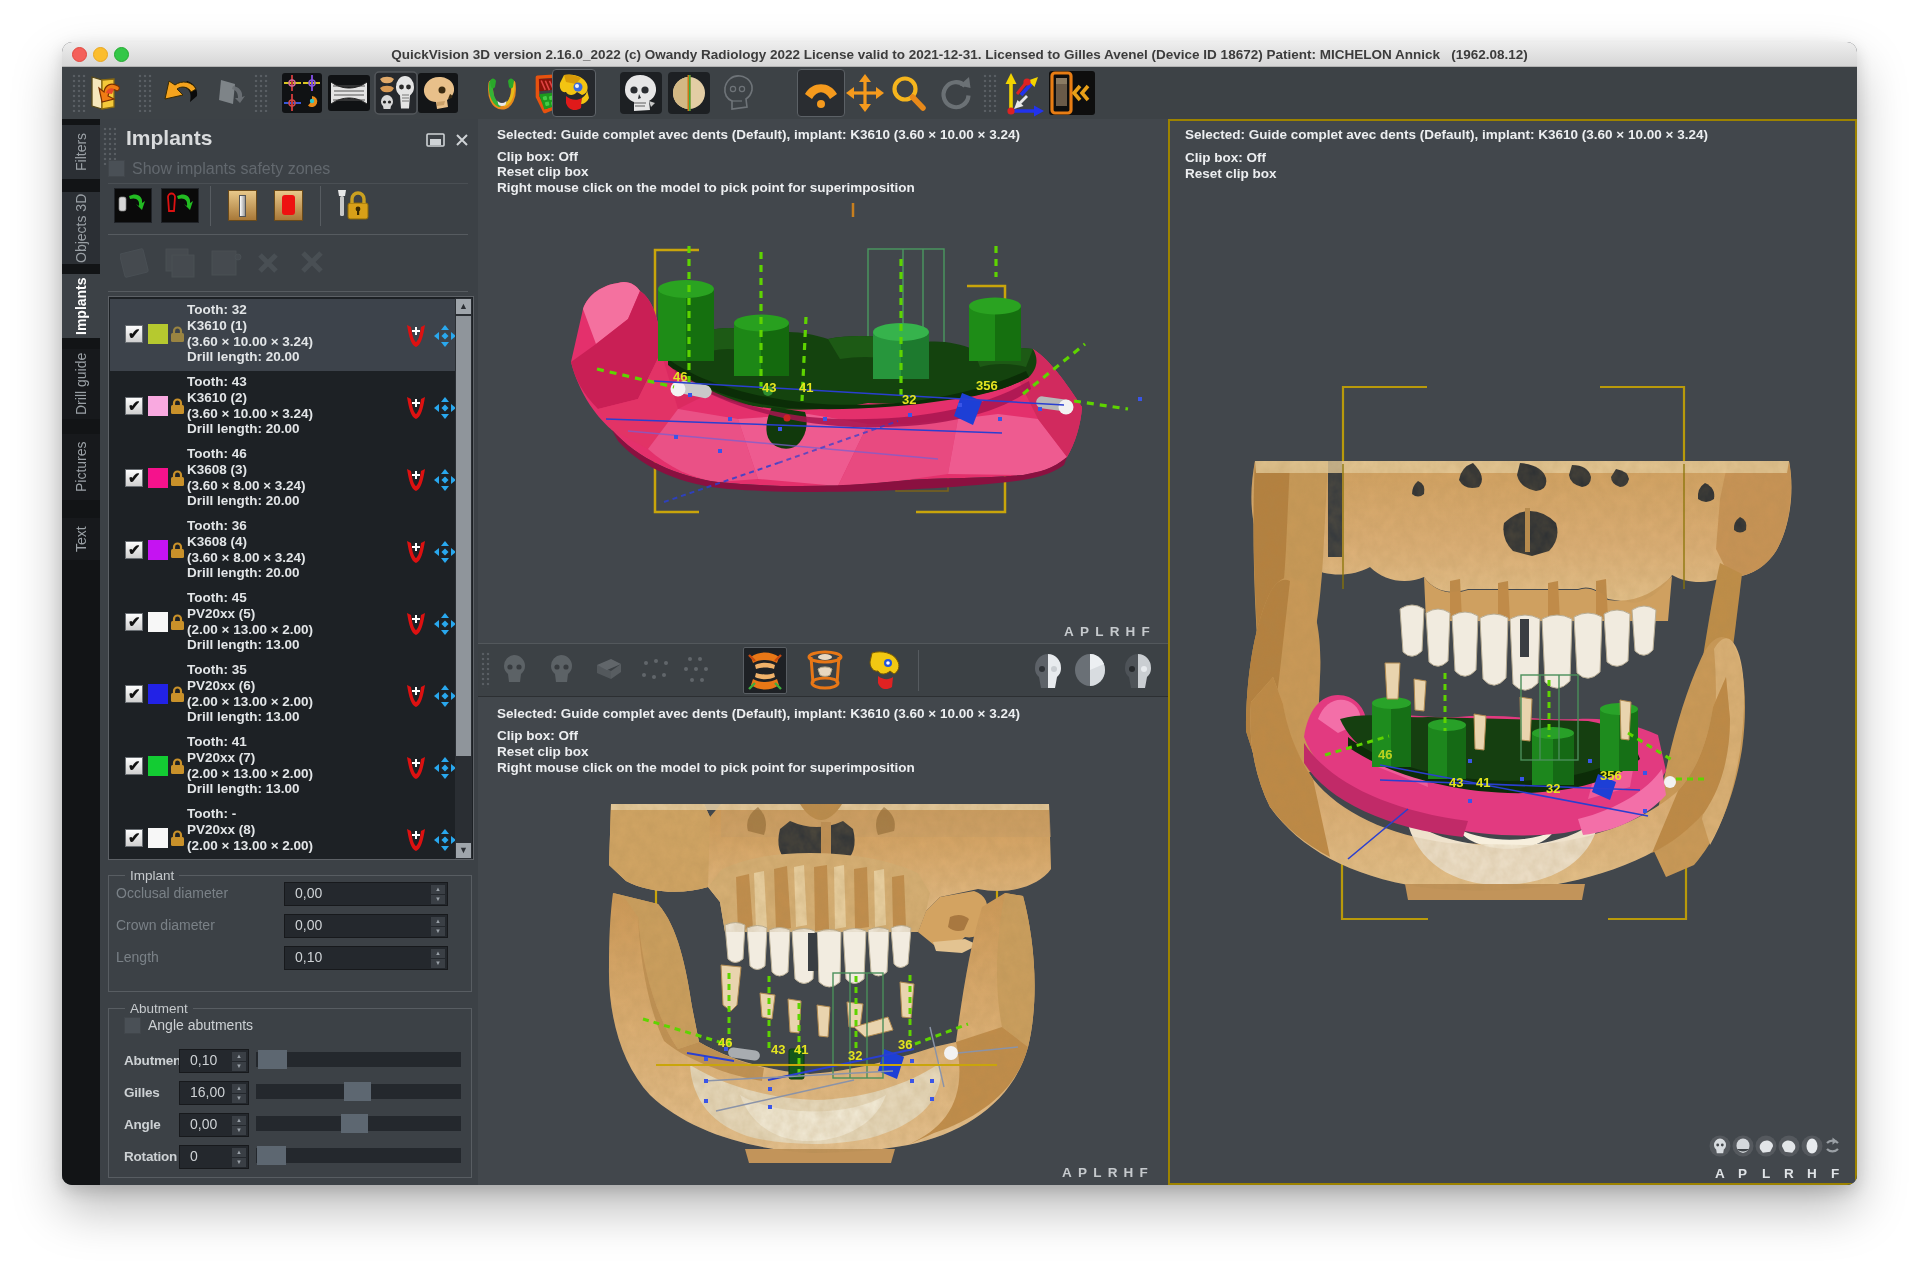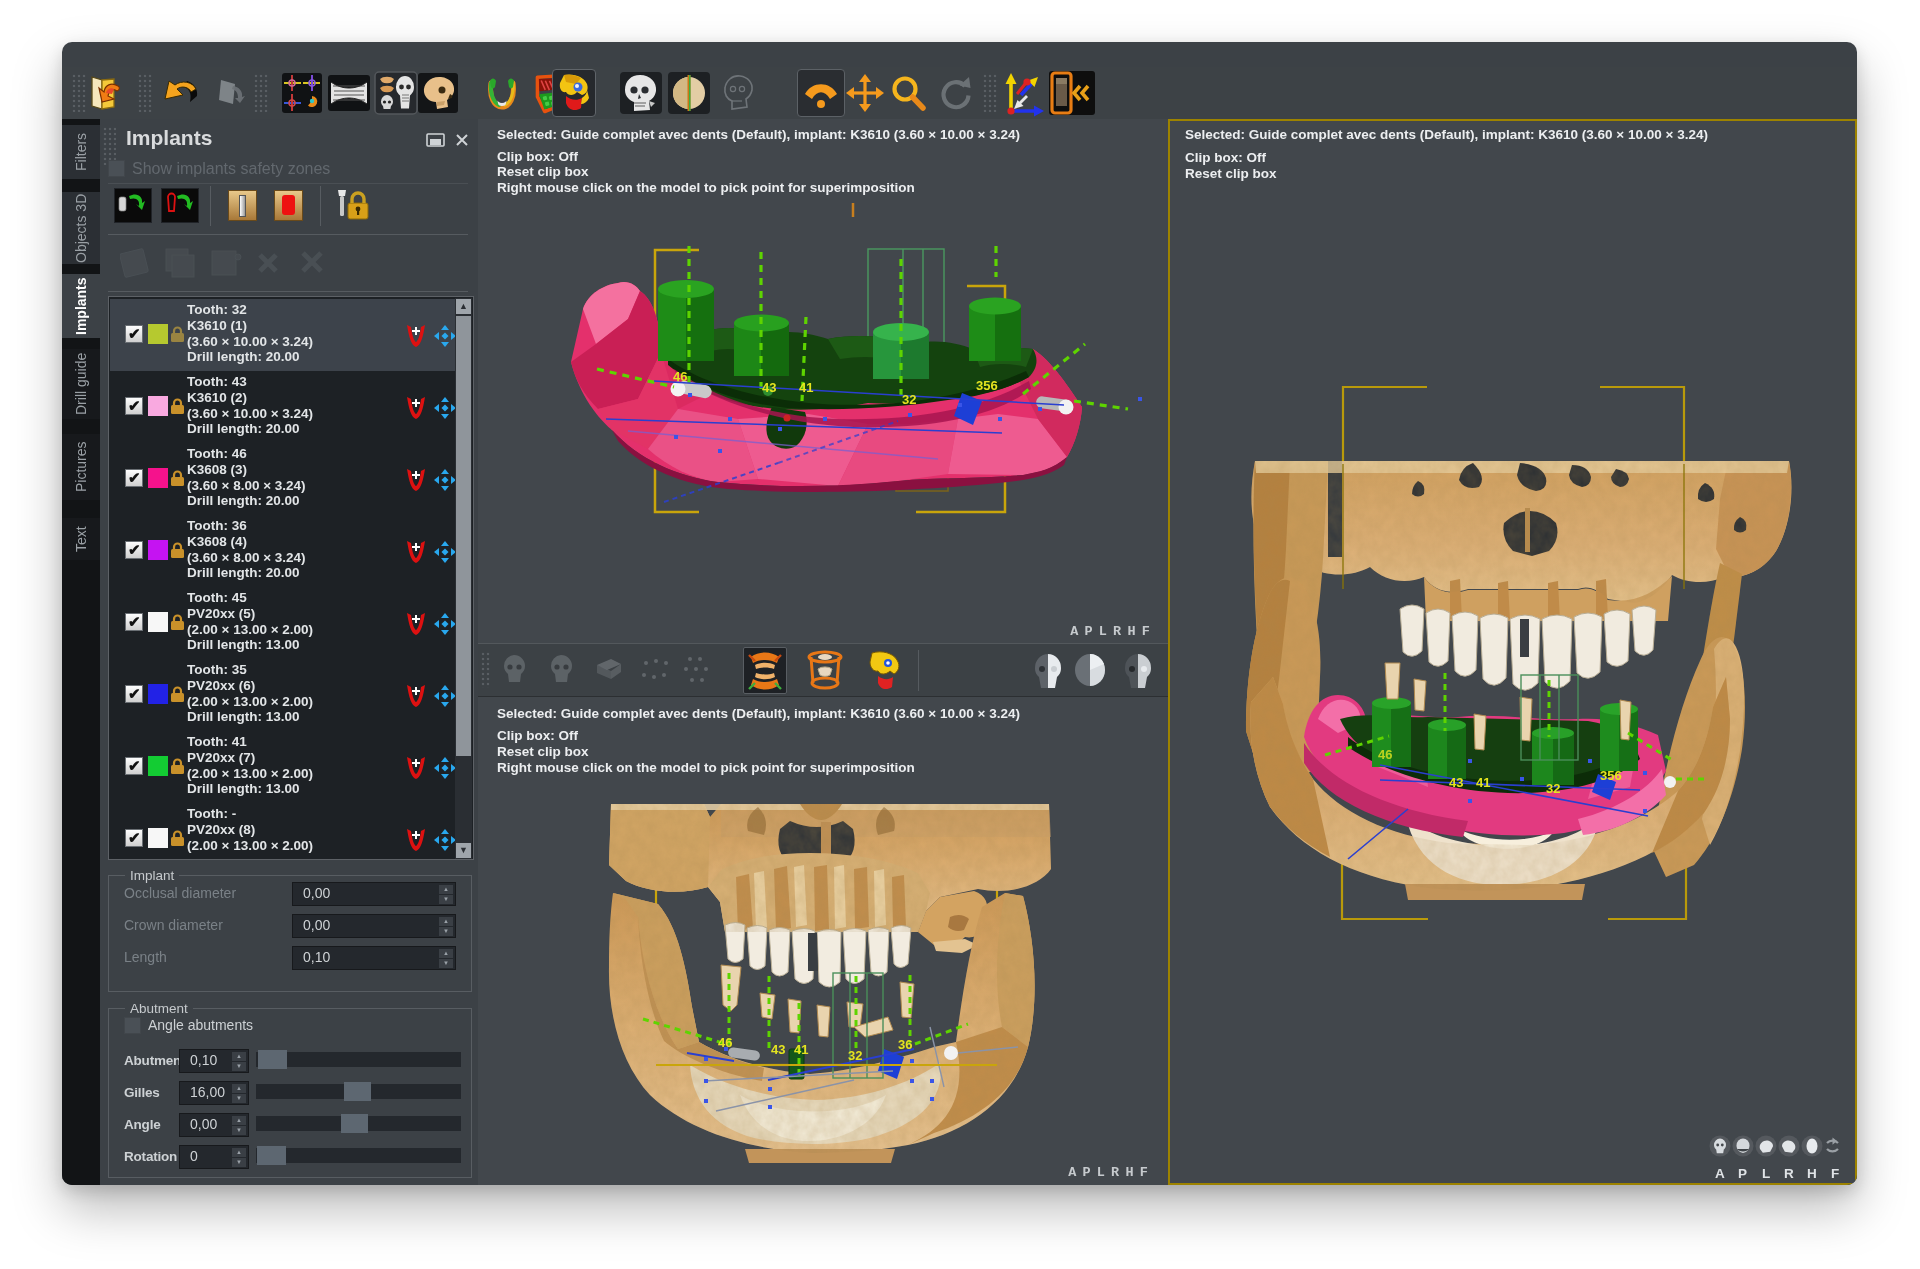--- a/index.html
+++ b/index.html
@@ -13,23 +13,23 @@
       font-size:13.5px; font-weight:bold; color:#3c3c3c; }
   .toolbar { position:absolute; left:0; top:25px; width:100%; height:52px; background:#3d4246; }
   .content { position:absolute; left:0; top:77px; width:1795px; height:1066px; background:#42474c; }
   .tabstrip { position:absolute; left:0; top:0; width:38px; height:1066px; background:#121416; }
   .vtab { position:absolute; left:0; width:38px; color:#9aa0a5; font-size:14px;
       display:flex; align-items:center; justify-content:center;
       writing-mode:vertical-rl; transform:rotate(180deg); }
   .panel { position:absolute; left:38px; top:0; width:378px; height:1066px; background:#3c4146; }
   .grip { background-image:radial-gradient(circle at 2px 2px, #595e63 1.3px, transparent 1.6px); background-size:5px 5px; }
   .vpt { position:absolute; color:#eceef0; font-size:13.5px; font-weight:bold; z-index:5; }
-  .aplrhf { position:absolute; color:#c6cacd; font-size:13.5px; font-weight:bold; letter-spacing:6.2px; z-index:5;font-family:Liberation Mono, monospace; }
+  .aplrhf { position:absolute; color:#c6cacd; font-size:13.5px; font-weight:bold; letter-spacing:6.2px; z-index:5; }
   .yellownum { font-family:"Liberation Sans",sans-serif; font-size:13px; font-weight:bold; fill:#e4e420; }
-  .formrow { position:absolute; left:24px; width:336px; height:24px; }
+  .formrow { position:absolute; left:16px; width:336px; height:24px; }
   .dimlbl { position:absolute; left:0; top:3px; font-size:14px; color:#7a8187; }
   .spinbox { position:absolute; background:#24282d; border:1px solid #17191c; color:#ced2d5; font-size:14px;
              padding:2px 0 0 10px; height:24px; }
   .spinbox.big { right:4px; width:164px; }
   .spinbox.small { left:55px; width:70px; }
   .spinbox b { position:absolute; right:2px; top:2px; width:14px; height:19px; }
   .spinbox b::before { content:"▲"; position:absolute; top:0; left:0; width:14px; height:9px; background:#3a3f45;
       color:#9aa1a8; font-size:6px; line-height:9px; text-align:center; }
   .spinbox b::after { content:"▼"; position:absolute; bottom:0; left:0; width:14px; height:9px; background:#3a3f45;
       color:#9aa1a8; font-size:6px; line-height:9px; text-align:center; }
@@ -39,20 +39,26 @@
   .slider i { position:absolute; top:-2px; height:19px; background:#5d6771; }
   .item { position:absolute; left:1px; width:347px; height:72px; color:#e2e5e7; font-size:13.5px; font-weight:bold; }
   .item .tx { position:absolute; left:77px; top:3px; line-height:15.8px; }
   .item .cb { position:absolute; left:15px; top:26px; width:18px; height:18px; background:linear-gradient(#fdfdfd,#cfcfcf); border:1px solid #6a6f74; }
   .item .cb::after { content:"✔"; position:absolute; left:2px; top:-1px; color:#111; font-size:15px; }
   .item .sw { position:absolute; left:38px; top:25px; width:20px; height:20px; }
 </style>
 </head>
 <body>
 <div class="win">
+  <div class="titlebar">
+    <div class="tl" style="left:10px; background:#f4605a; border:0.5px solid #e1483f;"></div>
+    <div class="tl" style="left:31px; background:#fbbd2e; border:0.5px solid #e8a620;"></div>
+    <div class="tl" style="left:52px; background:#34c748; border:0.5px solid #24aa32;"></div>
+    <div class="title">QuickVision 3D version 2.16.0_2022 (c) Owandy Radiology 2022 License valid to 2021-12-31. Licensed to Gilles Avenel (Device ID 18672) Patient: MICHELON Annick&nbsp;&nbsp;&nbsp;(1962.08.12)</div>
+  </div>
 
   <div class="toolbar" id="toolbar">
     <div class="grip" style="position:absolute; left:10px; top:7px; width:14px; height:38px;"></div>
     <div class="grip" style="position:absolute; left:76px; top:7px; width:14px; height:38px;"></div>
     <div class="grip" style="position:absolute; left:192px; top:7px; width:14px; height:38px;"></div>
     <div class="grip" style="position:absolute; left:921px; top:7px; width:14px; height:38px;"></div>
 
     <svg style="position:absolute; left:23px; top:6px;" width="40" height="40" viewBox="0 0 40 40">
       <path d="M7 4 L17 7 V36 L7 33 Z" fill="#f6e7bc" stroke="#5a4a18" stroke-width="1.3"></path>
       <path d="M17 7 L29 6 L29 34 L17 36 Z" fill="#f5c93a" stroke="#8a6a10" stroke-width="1.3"></path>

